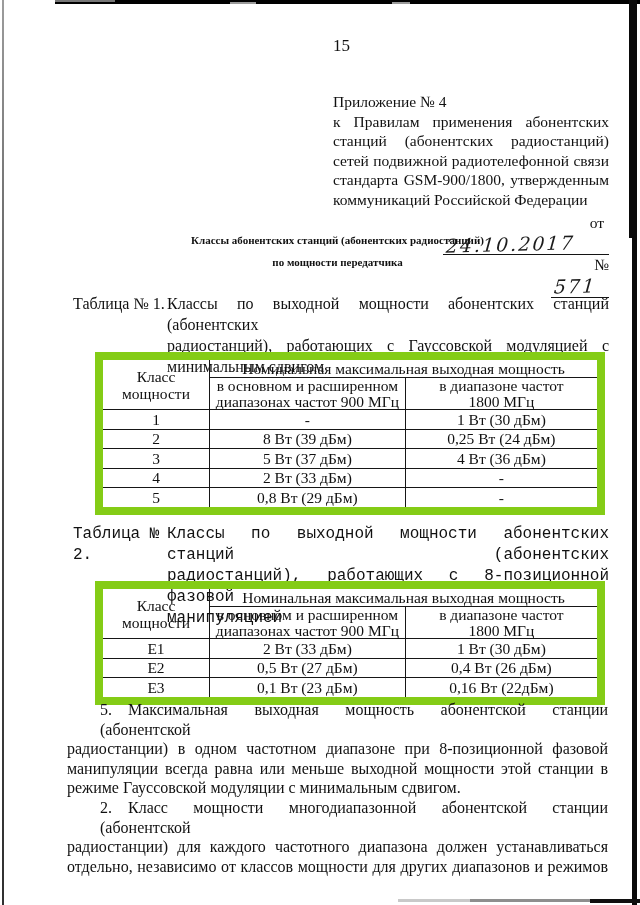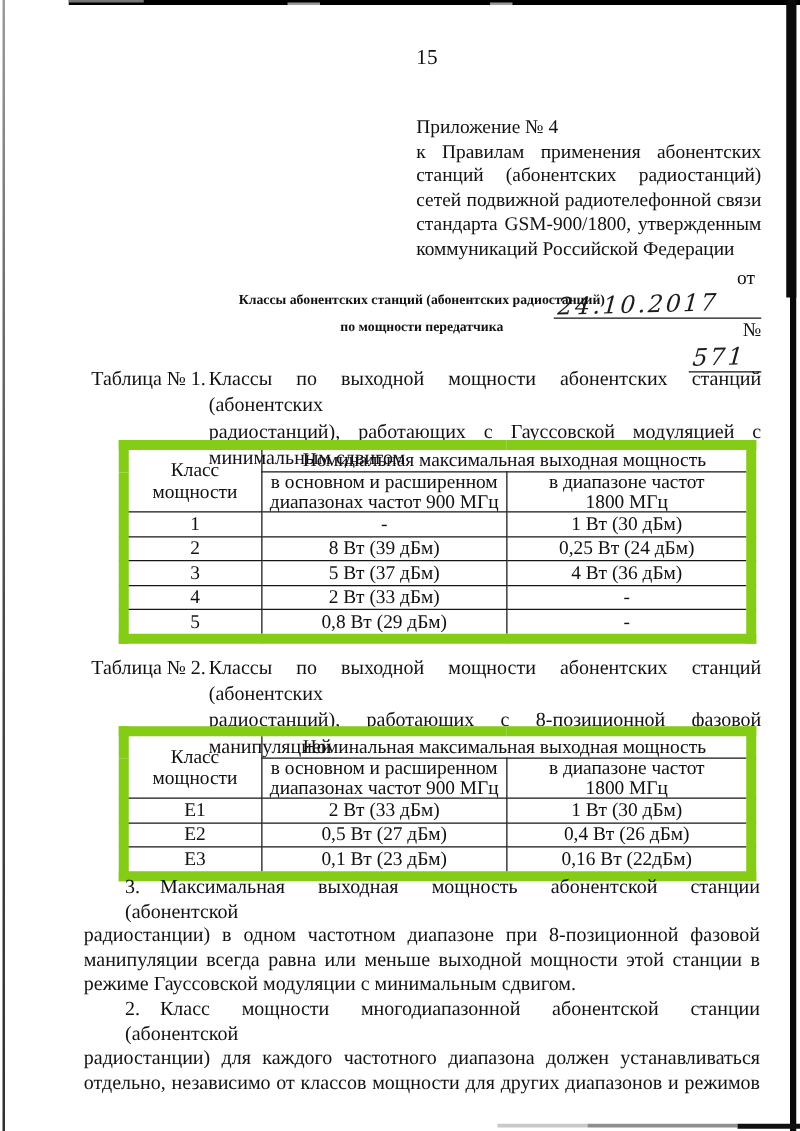--- a/index.html
+++ b/index.html
@@ -36,21 +36,21 @@
      font-family:"DejaVu Serif",serif;font-style:italic;font-size:19px;
      letter-spacing:2px;white-space:nowrap;transform:rotate(-1.5deg) skewX(-6deg);color:#1c1c1c;}
   
   .doc-title{position:absolute;left:67px;top:230px;width:541px;text-align:center;
     font-weight:bold;font-size:11px;line-height:21.5px;}
   
   .caption{position:absolute;left:73px;width:536px;display:flex;font-size:16px;line-height:21px;}
   .caption-label{flex:none;width:94px;}
   .caption-body{flex:1;}
   #cap1{top:293px;}
-  #cap2{top:524px;}
+  #cap2{top:524px;font-family:Liberation Mono, monospace;}
   
   table.pw{position:absolute;left:84px;width:510px;border-collapse:collapse;
     font-size:15.5px;color:#111;table-layout:fixed;}
   #t1{top:352px;}
   #t2{top:581px;}
   table.pw td{border:1.6px solid #161616;text-align:center;vertical-align:middle;padding:0 2px;}
   table.pw{border:8px solid #84cc16;margin-left:11px;}
   td.c1{width:102px;}
   td.c2{width:235px;}
   td.c3{width:165px;}
@@ -200,21 +200,21 @@
       </tr>
       <tr class="data">
         <td class="c1">Е3</td>
         <td class="c2">0,1 Вт (23 дБм)</td>
         <td class="c3">0,16 Вт (22дБм)</td>
       </tr>
     </tbody>
   </table>
 
   <div class="paragraphs">
-    <div class="jline indent">3.  Максимальная выходная мощность абонентской станции (абонентской</div>
+    <div class="jline indent">5.  Максимальная выходная мощность абонентской станции (абонентской</div>
     <div class="jline">радиостанции) в одном частотном диапазоне при 8-позиционной фазовой</div>
     <div class="jline">манипуляции всегда равна или меньше выходной мощности этой станции в</div>
     <div class="plain">режиме Гауссовской модуляции с минимальным сдвигом.</div>
     <div class="jline indent">2.  Класс мощности многодиапазонной абонентской станции (абонентской</div>
     <div class="jline">радиостанции) для каждого частотного диапазона должен устанавливаться</div>
     <div class="jline">отдельно, независимо от классов мощности для других диапазонов и режимов</div>
   </div>
 
 </div>
 

